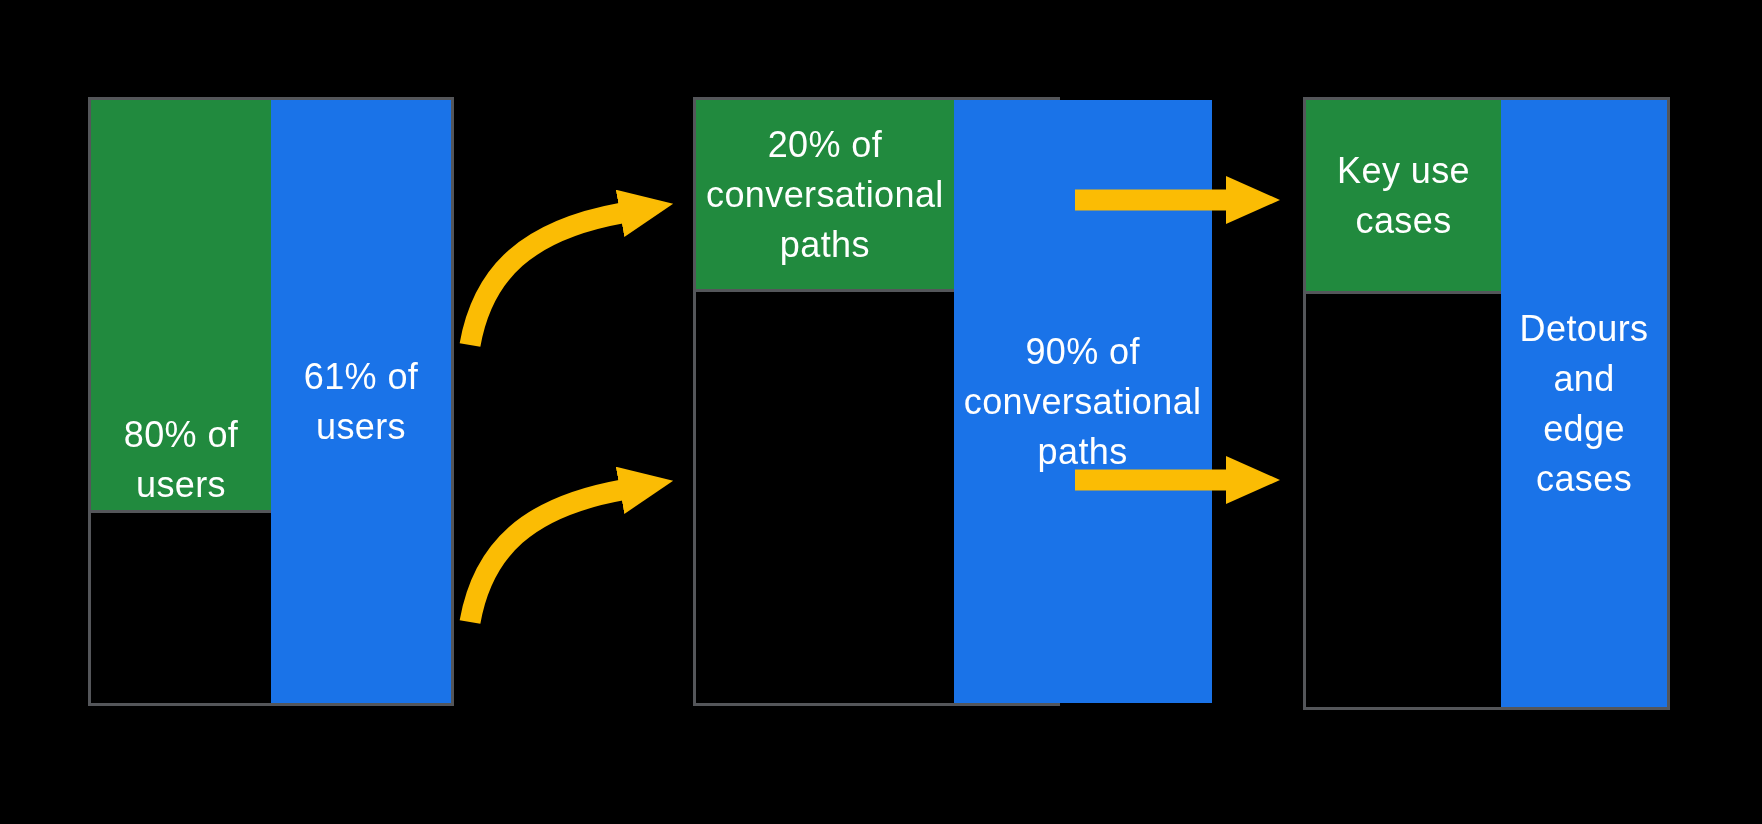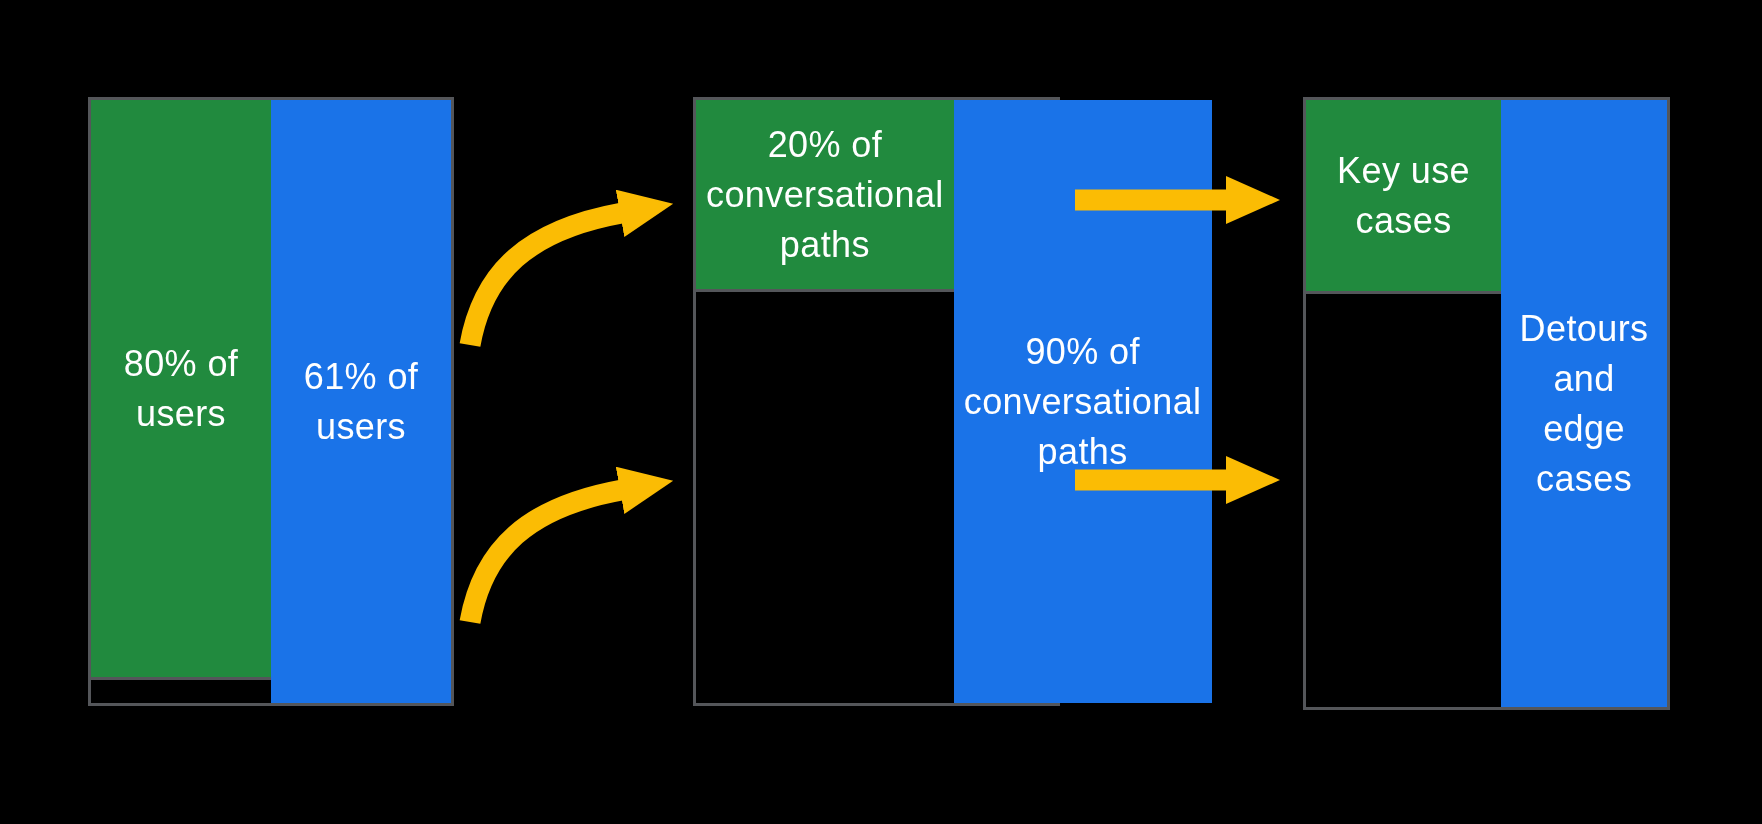--- a/index.html
+++ b/index.html
@@ -29,21 +29,21 @@
   .col-paths{left:693px;top:97px;width:367px;height:609px;}
   .col-cases{left:1303px;top:97px;width:367px;height:613px;}
   .segment{
     display:flex;
     align-items:center;
     justify-content:center;
     text-align:center;
   }
   .segment.green{background:var(--green);border-bottom:3px solid var(--border);}
   .segment.blue{background:var(--blue);flex:1 1 auto;}
-  .col-users .segment.green{height:580px;}
+  .col-users .segment.green{height:413px;align-items:flex-end;}
   .col-paths .segment.green{height:192px;}
   .col-cases .segment.green{height:194px;}
   .seg-label{
     color:var(--text);
     font-size:36px;
     line-height:50px;
     letter-spacing:.4px;
     white-space:pre-line;
     padding:0 10px;
   }

